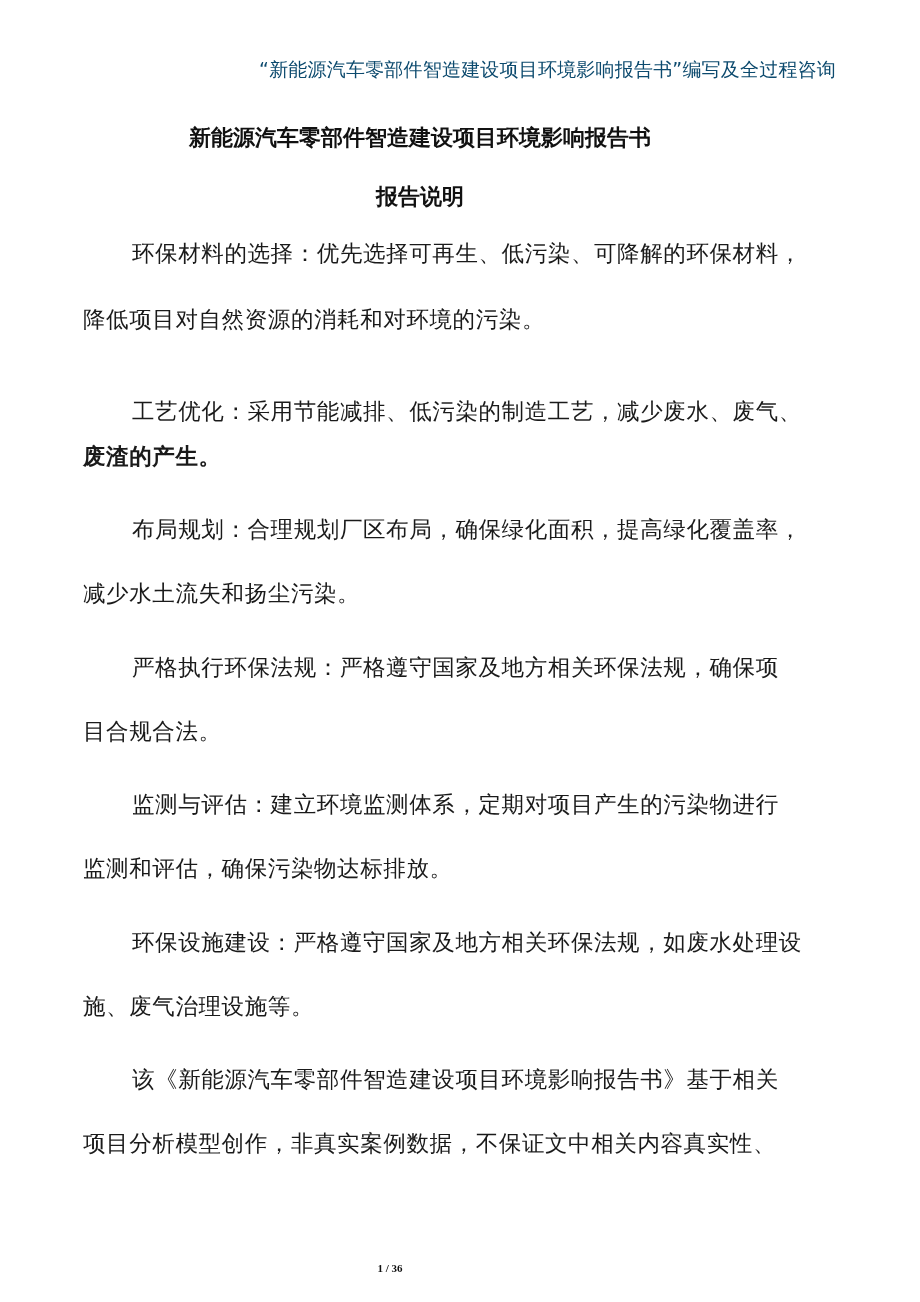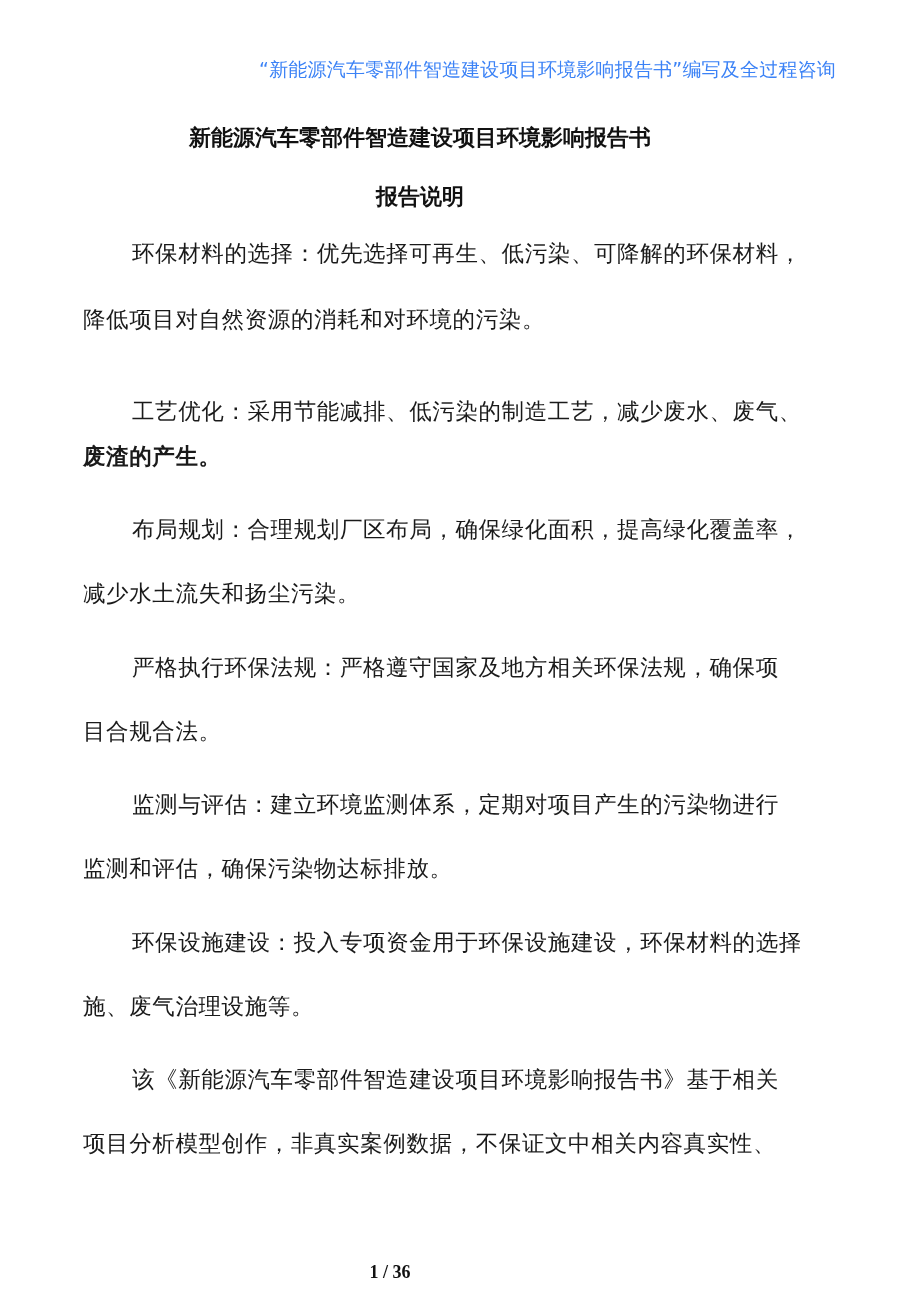--- a/index.html
+++ b/index.html
@@ -5,34 +5,34 @@
     html, body { margin: 0; padding: 0; background: #ffffff; }
     body {
       width: 920px; height: 1302px; position: relative; overflow: hidden;
       font-family: "DejaVu Serif", "Liberation Serif", serif;
       color: #111111;
     }
     .abs { position: absolute; white-space: nowrap; }
     .header {
       right: 84px; top: 57px; font-size: 19px;
       font-family: "DejaVu Sans", "Liberation Sans", sans-serif;
-      color: #3b82f6; letter-spacing: 0.2px;
+      color: #0c4a6e; letter-spacing: 0.2px;
     }
     .title {
       left: 0; width: 840px; text-align: center; font-size: 22px;
       font-family: "DejaVu Sans", "Liberation Sans", sans-serif; font-weight: bold;
     }
     .line {
       font-size: 22.5px; left: 83px; letter-spacing: 0.6px;
       font-family: "DejaVu Sans", "Liberation Sans", sans-serif; color: #1a1a1a;
     }
     .indent { left: 132px; }
     .footer {
       left: 0; width: 780px; text-align: center; top: 1262px;
-      font-size: 18px; font-weight: bold;
+      font-size: 11px; font-weight: bold;
       font-family: "Liberation Serif", "DejaVu Serif", serif;
     }
   </style>
 </head>
 <body>
 
 <div>
   <div class="abs header">“新能源汽车零部件智造建设项目环境影响报告书”编写及全过程咨询</div>
 
   <div class="abs title" style="top:123px;">新能源汽车零部件智造建设项目环境影响报告书</div>
@@ -57,21 +57,21 @@
     <div class="abs line indent" style="top:652px;">严格执行环保法规：严格遵守国家及地方相关环保法规，确保项</div>
     <div class="abs line" style="top:716px;">目合规合法。</div>
   </div>
 
   <div>
     <div class="abs line indent" style="top:789px;">监测与评估：建立环境监测体系，定期对项目产生的污染物进行</div>
     <div class="abs line" style="top:853px;">监测和评估，确保污染物达标排放。</div>
   </div>
 
   <div>
-    <div class="abs line indent" style="top:927px;">环保设施建设：投入专项资金用于环保设施建设，环保材料的选择</div>
+    <div class="abs line indent" style="top:927px;">环保设施建设：严格遵守国家及地方相关环保法规，如废水处理设</div>
     <div class="abs line" style="top:991px;">施、废气治理设施等。</div>
   </div>
 
   <div>
     <div class="abs line indent" style="top:1064px;">该《新能源汽车零部件智造建设项目环境影响报告书》基于相关</div>
     <div class="abs line" style="top:1128px;">项目分析模型创作，非真实案例数据，不保证文中相关内容真实性、</div>
   </div>
 
   <div class="abs footer">1 / 36</div>
 </div>

